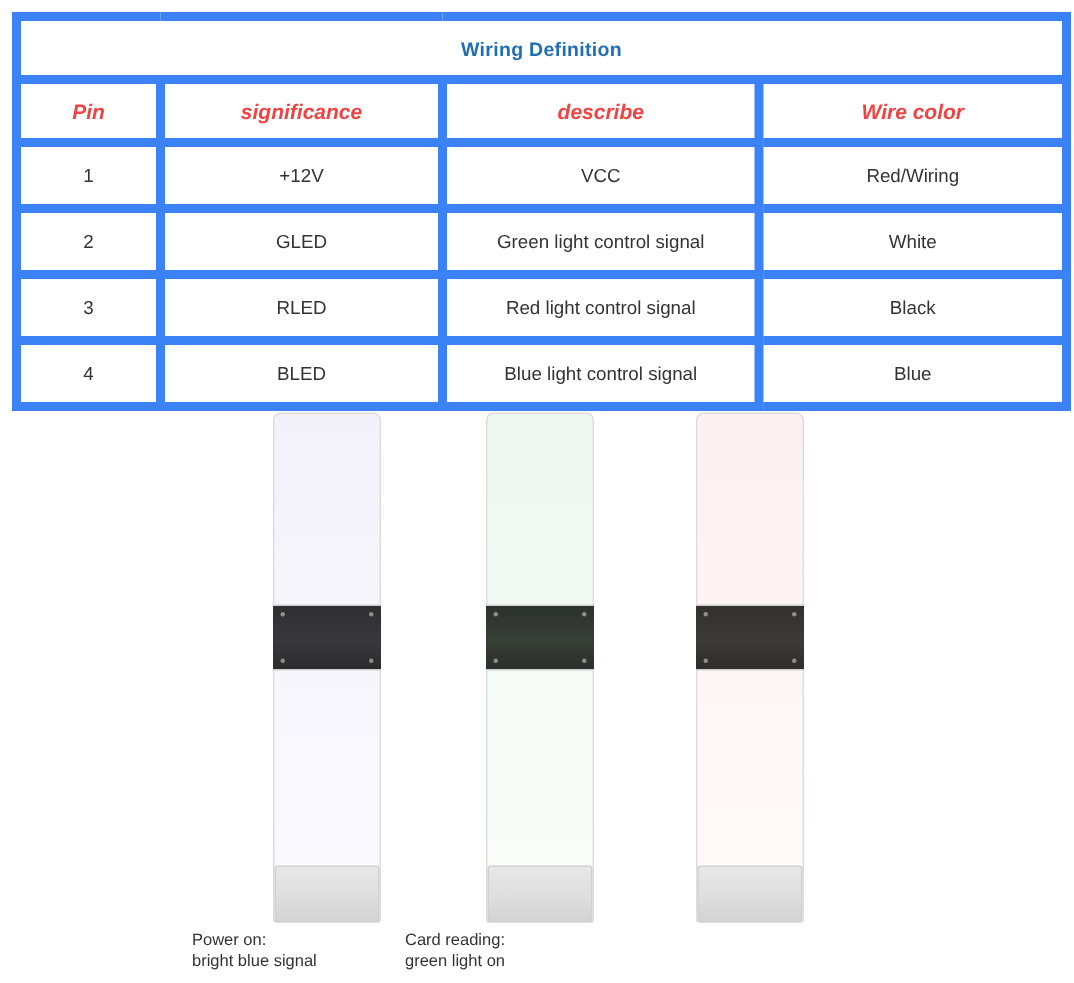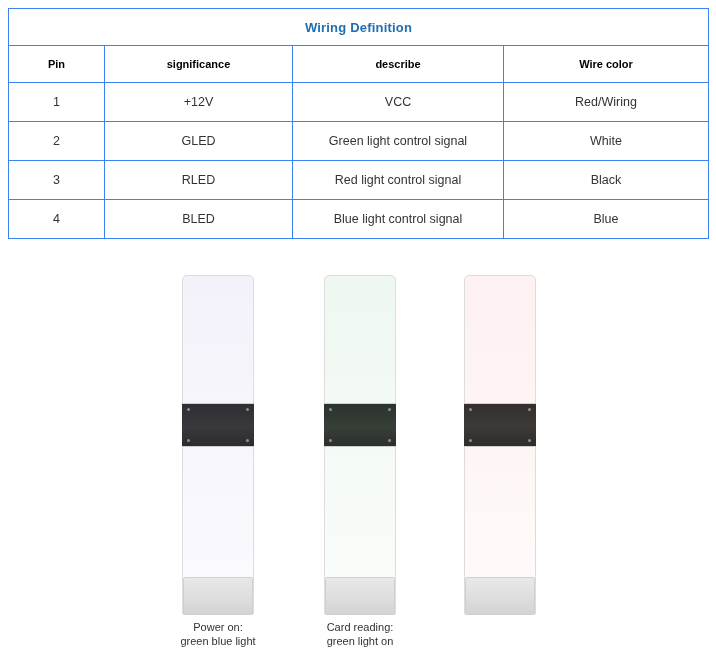--- a/index.html
+++ b/index.html
@@ -27,38 +27,39 @@
     left: 8px;
     top: 8px;
     width: 700px;
   }
   table.wiring {
     width: 700px;
     border-collapse: collapse;
     table-layout: fixed;
   }
   table.wiring td, table.wiring th {
-    border: 1px solid #3b82f6;
+    border: 6px solid #3b82f6;
     padding: 0;
     text-align: center;
     vertical-align: middle;
   }
   .title-cell {
     height: 36px;
     font-size: 13px;
     font-weight: bold;
     color: #1f6fb2;
     letter-spacing: 0.2px;
     border: 1px solid #d9d9d9;
   }
   .hdr-cell {
     height: 36px;
-    font-size: 11px;
+    font-size: 14px;
     font-weight: bold;
-    color: #000000;
+    color: #ef4444;
+    font-style: italic;
   }
   .body-cell {
     height: 38px;
     font-size: 12.5px;
     color: #333333;
     font-weight: normal;
   }
   col.c1 { width: 96px; }
   col.c2 { width: 188px; }
   col.c3 { width: 211px; }
@@ -142,21 +143,21 @@
     border: 1px solid #d0d0d0;
     border-radius: 2px;
     box-sizing: border-box;
   }
 
   .caption {
     position: absolute;
     left: 0;
     top: 345px;
     width: 180px;
-    text-align: center;
+    text-align: left;
     font-size: 11px;
     line-height: 14px;
     color: #333333;
   }
 </style>
 </head>
 <body>
 
 <div class="page">
 
@@ -214,21 +215,21 @@
         <div class="band blue">
           <span class="screw tl"></span>
           <span class="screw tr"></span>
           <span class="screw bl"></span>
           <span class="screw br"></span>
         </div>
         <div class="base"></div>
       </div>
       <div class="caption">
         <div>Power on:</div>
-        <div>green blue light</div>
+        <div>bright blue signal</div>
       </div>
     </div>
 
     <div class="fig f2">
       <div class="device">
         <div class="post green"></div>
         <div class="band green">
           <span class="screw tl"></span>
           <span class="screw tr"></span>
           <span class="screw bl"></span>

